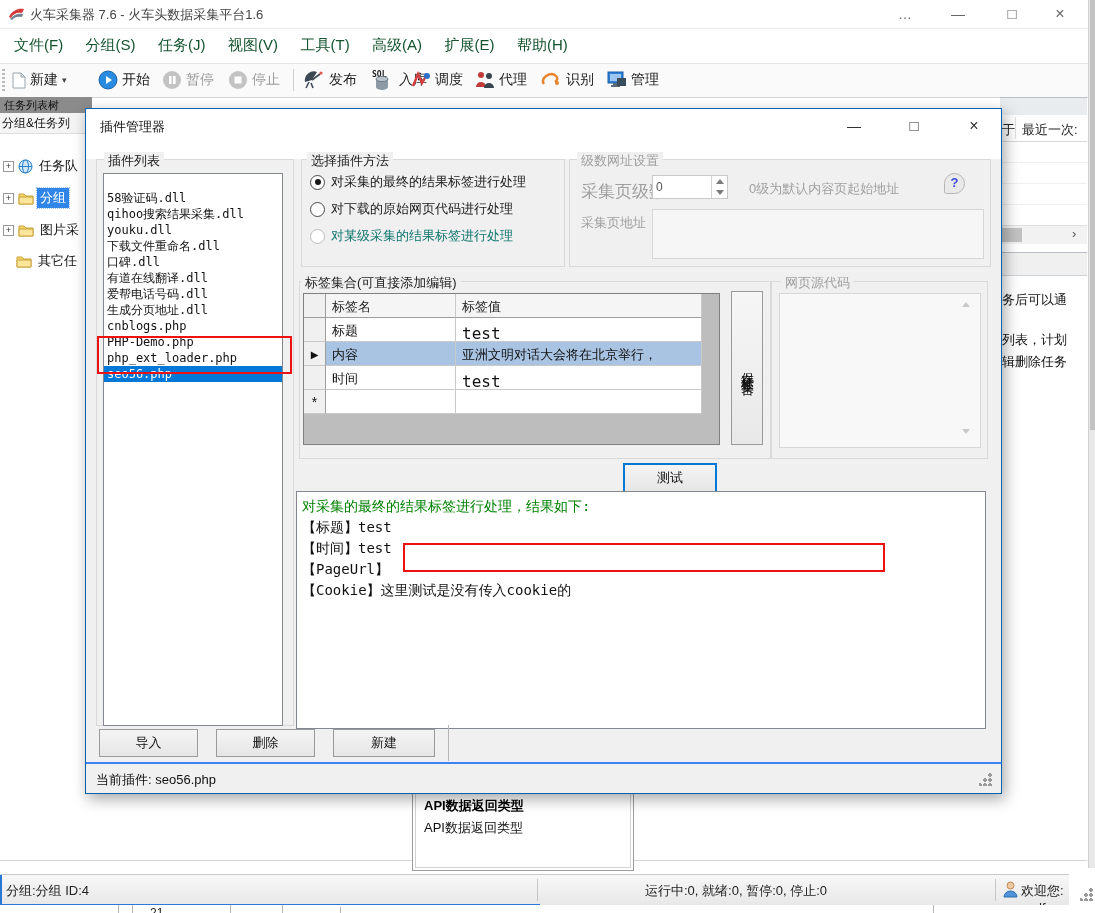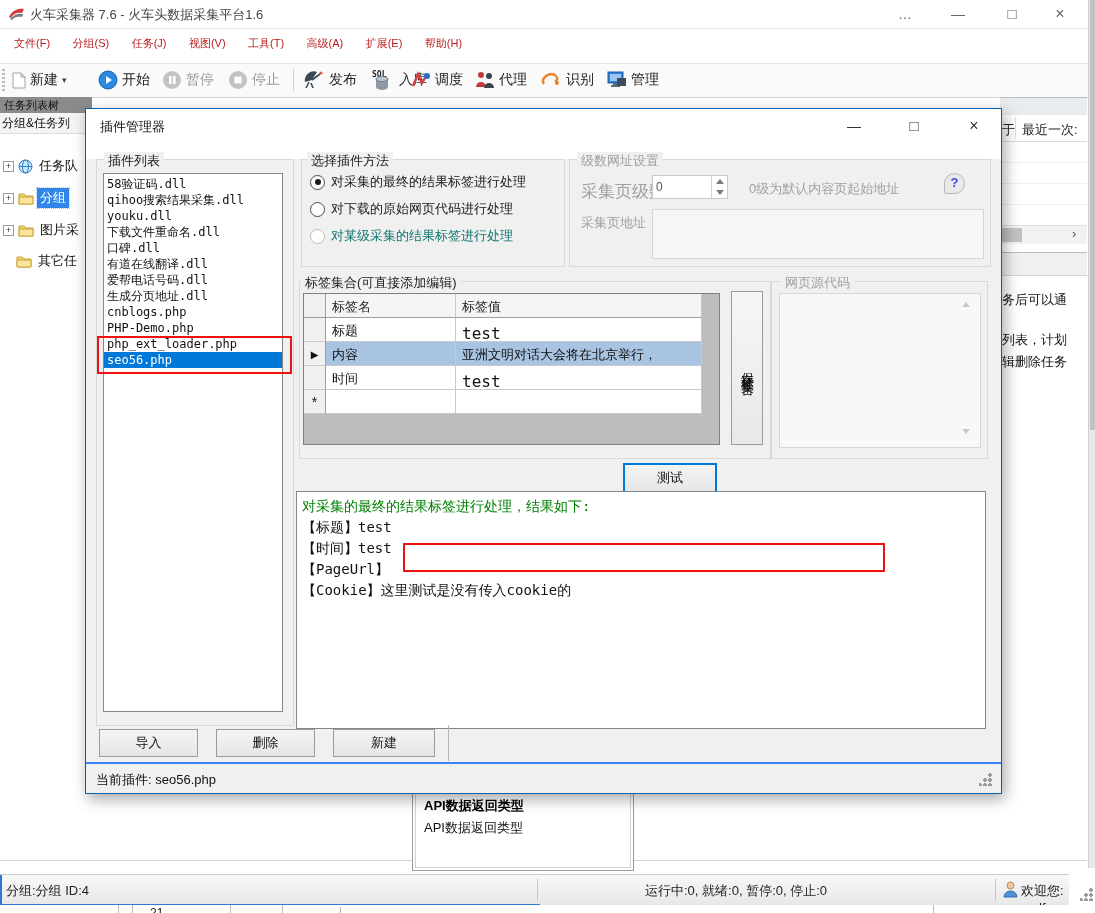--- a/index.html
+++ b/index.html
@@ -5,21 +5,21 @@
   html,body{margin:0;padding:0;background:#d9d9d9;}
   .screen{position:relative;width:1095px;height:913px;background:#ffffff;overflow:hidden;
           font-family:"Liberation Sans",sans-serif;color:#111;}
   .abs{position:absolute;}
   
   .titlebar{left:0;top:0;width:1095px;height:28px;background:#fff;border-bottom:1px solid #ececec;}
   .titlebar .title{position:absolute;left:30px;top:6px;font-size:13px;color:#444;}
   .winbtn{position:absolute;top:2px;width:34px;height:24px;text-align:center;line-height:24px;
           font-size:14px;color:#666;cursor:default;}
   .menubar{left:0;top:29px;width:1095px;height:34px;background:#fff;border-bottom:1px solid #e4e4e4;}
-  .menuitem{display:inline-block;margin:7px 10px 0 8px;font-size:11px;color:#b91c1c;}
+  .menuitem{display:inline-block;margin:7px 10px 0 8px;font-size:15px;color:#14532d;}
   .menuitem:first-child{margin-left:14px;}
   .toolbar{left:0;top:64px;width:1095px;height:33px;background:#fafafa;border-bottom:1px solid #d6d6d6;}
   .tbtn{position:absolute;top:4px;height:24px;display:flex;align-items:center;gap:4px;font-size:14px;color:#222;}
   .tsep{position:absolute;top:5px;width:1px;height:22px;background:#d0d0d0;}
   .tgrip{position:absolute;left:2px;top:5px;width:3px;height:22px;
          background:repeating-linear-gradient(#bbb 0 2px,transparent 2px 4px);}
   .dropdown-arrow{font-size:9px;color:#444;}
   
   .panelhead{background:#8b8b8b;color:#101010;font-size:11px;line-height:16px;padding-left:4px;}
   .paneltab{background:#f4f4f4;color:#111;font-size:12px;line-height:20px;padding-left:2px;border-bottom:1px solid #ddd;}
@@ -298,21 +298,21 @@
   <div class="abs dialog">
     <div class="dlg-title">
       <span class="t">插件管理器</span>
       <span class="dlg-btn" style="left:752px">—</span>
       <span class="dlg-btn" style="left:812px;font-size:15px">□</span>
       <span class="dlg-btn" style="left:872px;font-size:16px">×</span>
     </div>
 
     <div class="group" style="left:10px;top:50px;width:196px;height:565px"></div>
     <span class="group-label" style="left:18px;top:43px">插件列表</span>
-    <div class="listbox" style="left:17px;top:64px;width:178px;height:535px;padding-top:2px">
+    <div class="listbox" style="left:17px;top:64px;width:178px;height:535px;padding-top:16px">
       <div class="li">58验证码.dll</div>
       <div class="li">qihoo搜索结果采集.dll</div>
       <div class="li">youku.dll</div>
       <div class="li">下载文件重命名.dll</div>
       <div class="li">口碑.dll</div>
       <div class="li">有道在线翻译.dll</div>
       <div class="li">爱帮电话号码.dll</div>
       <div class="li">生成分页地址.dll</div>
       <div class="li">cnblogs.php</div>
       <div class="li">PHP-Demo.php</div>

